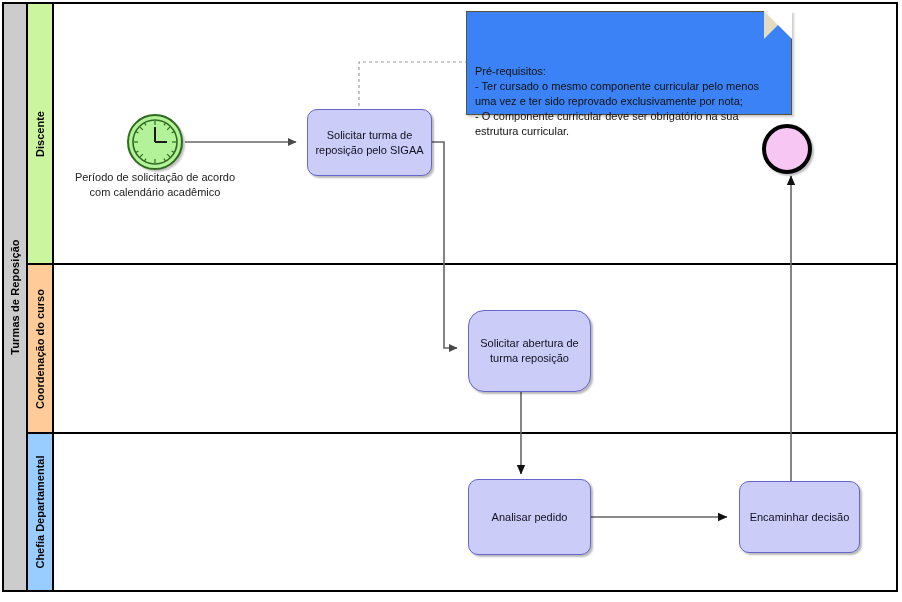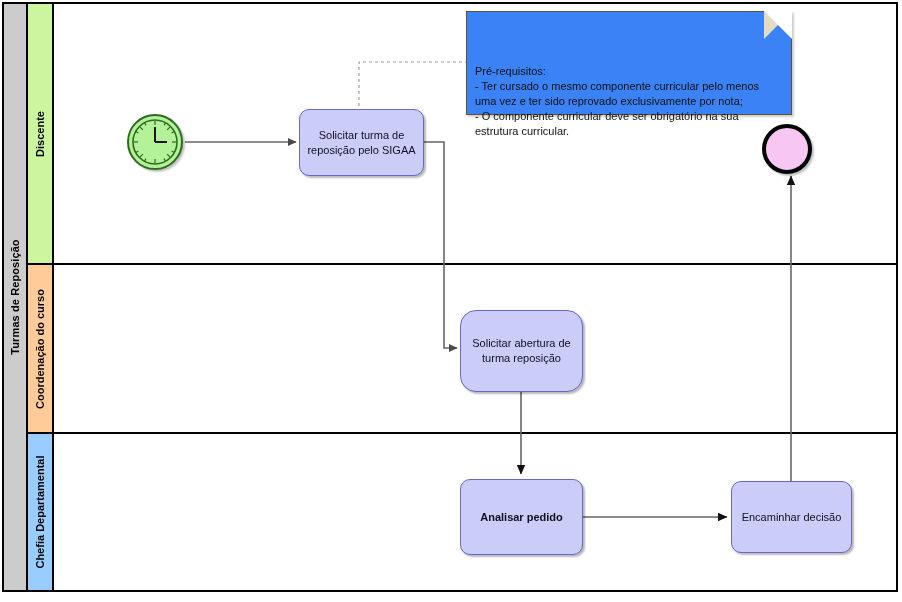--- a/index.html
+++ b/index.html
@@ -102,20 +102,21 @@
     box-sizing: border-box;
     display: flex;
     align-items: center;
     justify-content: center;
     text-align: center;
     font-size: 11px;
     color: #101020;
     line-height: 1.35;
     padding: 4px 6px;
     box-shadow: 2px 2px 2px rgba(0,0,0,0.28);
+    margin-left: 8px;
   }
 
   
   .event-start {
     position: absolute;
     width: 56px;
     height: 56px;
     border-radius: 50%;
     background: #b3f299;
     border: 2px solid #2f6b1f;
@@ -256,28 +257,30 @@
         <line x1="6.8" y1="36.5" x2="9.4" y2="35"></line>
         <line x1="15.5" y1="6.8" x2="17" y2="9.4"></line>
         <line x1="36.5" y1="45.2" x2="35" y2="42.6"></line>
         <line x1="6.8" y1="15.5" x2="9.4" y2="17"></line>
         <line x1="45.2" y1="36.5" x2="42.6" y2="35"></line>
       </g>
       <line x1="26" y1="26" x2="26" y2="11" stroke="#1a1a1a" stroke-width="2"></line>
       <line x1="26" y1="26" x2="38" y2="26" stroke="#1a1a1a" stroke-width="2"></line>
     </svg>
   </div>
+  <div class="event-label" style="left:37px; top:170px; width:236px;">Período de solicitação de acordo
+com calendário acadêmico</div>
 
   <div class="event-end" style="left:762px; top:124px;"></div>
 
   <div class="task" style="left:299px; top:109px; width:125px; height:67px;">Solicitar turma de reposição pelo SIGAA</div>
 
   <div class="task" style="left:460px; top:310px; width:123px; height:82px;border-radius:16px;">Solicitar abertura de turma reposição</div>
 
-  <div class="task" style="left:460px; top:479px; width:123px; height:76px;font-weight:bold;">Analisar pedido</div>
+  <div class="task" style="left:460px; top:479px; width:123px; height:76px;">Analisar pedido</div>
 
   <div class="task" style="left:731px; top:481px; width:121px; height:72px;">Encaminhar decisão</div>
 
   <div class="note" style="left:466px; top:11px; width:326px; height:104px;">
     <span class="note-fold-shade"></span>
     <span class="note-fold"></span>
     <span>Pré-requisitos:
 -  Ter cursado o mesmo componente curricular pelo menos uma vez e ter sido reprovado exclusivamente por nota;
 - O componente curricular deve ser obrigatório na sua estrutura curricular.</span>
   </div>

